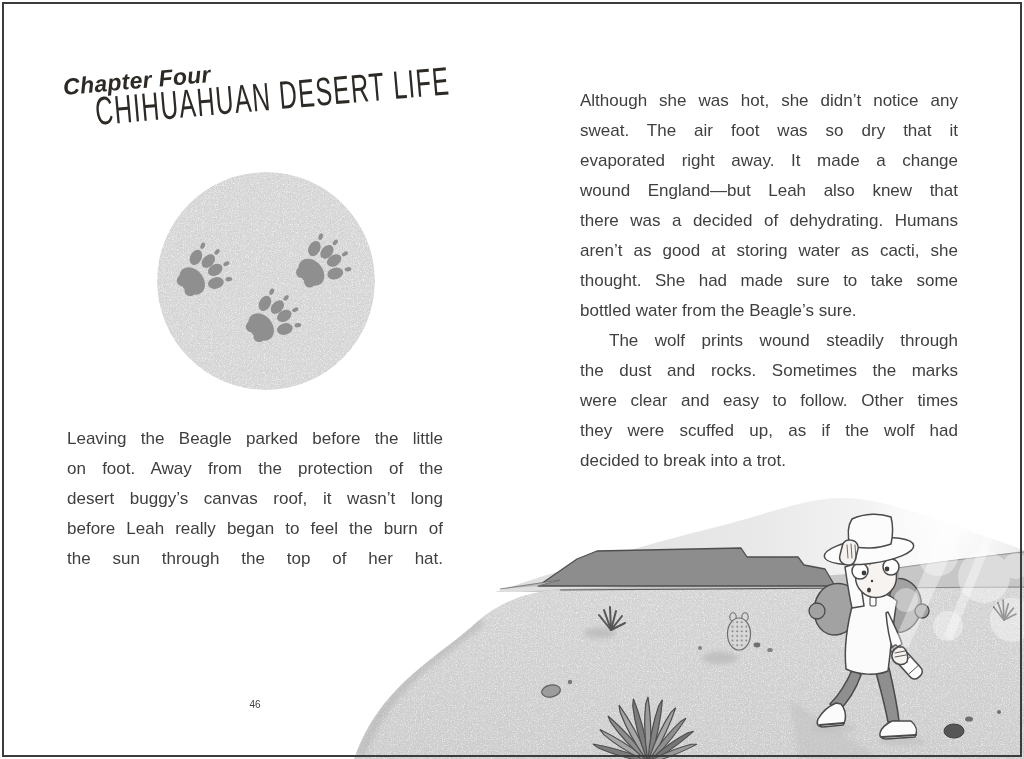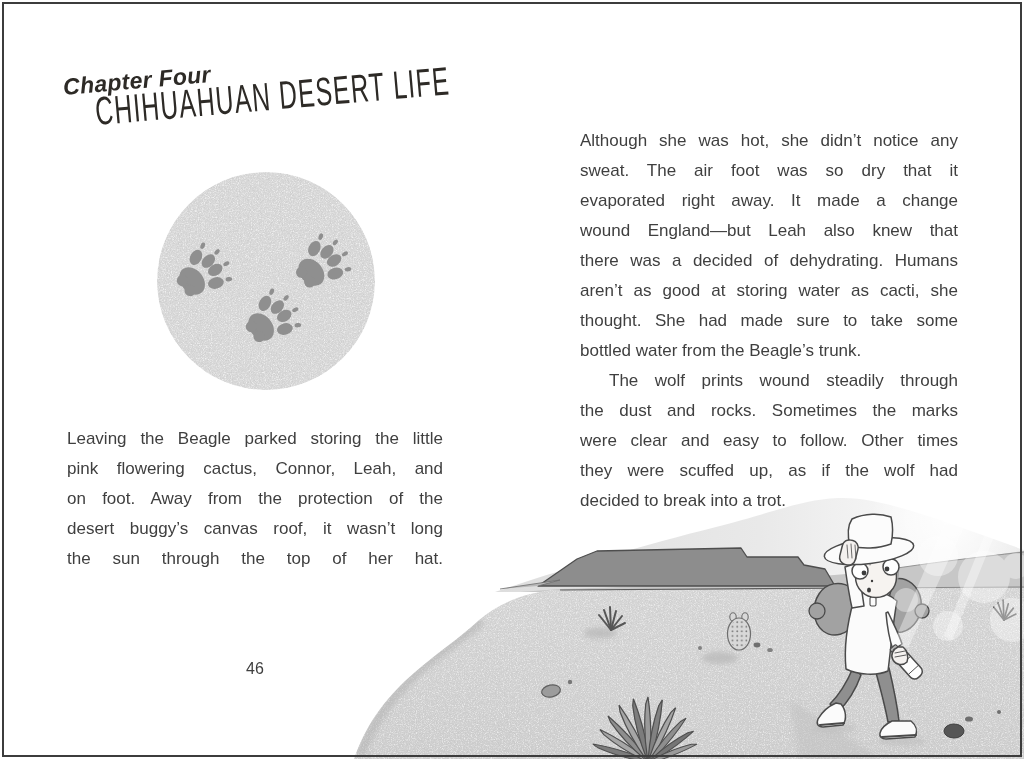--- a/index.html
+++ b/index.html
@@ -6,32 +6,32 @@
     --text:#3f3f3f; --heading:#2d2a26; --frame:#3c3c3c;
     --sand:#d4d4d4; --mesa:#8d8d8d; --vignette:#d9d9d9; --paw:#8f8f8f;
   }
   html,body{margin:0;padding:0;background:#ffffff;}
   .page{position:relative;width:1024px;height:759px;background:#ffffff;overflow:hidden;
         font-family:"Liberation Sans",sans-serif;}
   .frame{position:absolute;inset:2px;border:2px solid var(--frame);pointer-events:none;z-index:30;}
   svg.art{position:absolute;left:0;top:0;width:1024px;height:759px;z-index:1;}
   .text-col{position:absolute;z-index:5;color:var(--text);font-size:17px;line-height:30px;}
   #left-text{left:67px;top:424px;width:376px;}
-  #right-text{left:580px;top:86px;width:378px;margin-top:40px;}
+  #right-text{left:580px;top:86px;width:378px;}
   .tline{height:30px;text-align:justify;text-align-last:justify;overflow:hidden;}
   .tline.no-just{text-align-last:left;}
   .tline.indent{text-indent:29px;}
   .chapter{position:absolute;left:62px;top:74px;z-index:5;transform:rotate(-5deg);
            transform-origin:0 0;color:var(--heading);}
   .chapter-label{font-size:23px;font-weight:700;font-style:italic;letter-spacing:0.3px;}
   .chapter-title{margin:0 0 0 30px;font-size:30px;white-space:nowrap;font-weight:400;}
   .chapter-title .stretch{display:inline-block;transform:scale(0.82,1.32);
            transform-origin:0 80%;letter-spacing:1.5px;}
-  .pagenum{position:absolute;left:233px;top:660px;width:44px;text-align:center;
-           font-size:16px;z-index:5;color:var(--text);}
+  .pagenum{position:absolute;left:233px;top:699px;width:44px;text-align:center;
+           font-size:10px;z-index:5;color:var(--text);}
 </style>
 </head>
 <body>
 
 <div class="page">
 
   <svg class="art" viewBox="0 0 1024 759" xmlns="http://www.w3.org/2000/svg">
     <defs>
       <filter id="noiseDark" x="0%" y="0%" width="100%" height="100%">
         <feTurbulence type="fractalNoise" baseFrequency="0.9" numOctaves="2" seed="5" stitchTiles="stitch"></feTurbulence>
@@ -248,38 +248,38 @@
   </svg>
 
   <div class="chapter">
     <div class="chapter-label">Chapter Four</div>
     <div class="chapter-title">
       <span class="stretch">CHIHUAHUAN DESERT LIFE</span>
     </div>
   </div>
 
   <div id="left-text" class="text-col">
-      <div class="tline">Leaving the Beagle parked storing the little</div>
-      <div class="tline">pink flowering cactus, Connor, Leah, and</div>
+      <div class="tline">Leaving the Beagle parked before the little</div>
       <div class="tline">on foot. Away from the protection of the</div>
       <div class="tline">desert buggy’s canvas roof, it wasn’t long</div>
+      <div class="tline">before Leah really began to feel the burn of</div>
       <div class="tline">the sun through the top of her hat.</div>
     </div>
 
   <div class="pagenum">46</div>
 
   <div id="right-text" class="text-col">
       <div class="tline">Although she was hot, she didn’t notice any</div>
       <div class="tline">sweat. The air foot was so dry that it</div>
       <div class="tline">evaporated right away. It made a change</div>
       <div class="tline">wound England—but Leah also knew that</div>
       <div class="tline">there was a decided of dehydrating. Humans</div>
       <div class="tline">aren’t as good at storing water as cacti, she</div>
       <div class="tline">thought. She had made sure to take some</div>
-      <div class="tline no-just">bottled water from the Beagle’s trunk.</div>
+      <div class="tline no-just">bottled water from the Beagle’s sure.</div>
       <div class="tline indent">The wolf prints wound steadily through</div>
       <div class="tline">the dust and rocks. Sometimes the marks</div>
       <div class="tline">were clear and easy to follow. Other times</div>
       <div class="tline">they were scuffed up, as if the wolf had</div>
       <div class="tline no-just">decided to break into a trot.</div>
     </div>
 
   <div class="frame"></div>
 </div>
 

